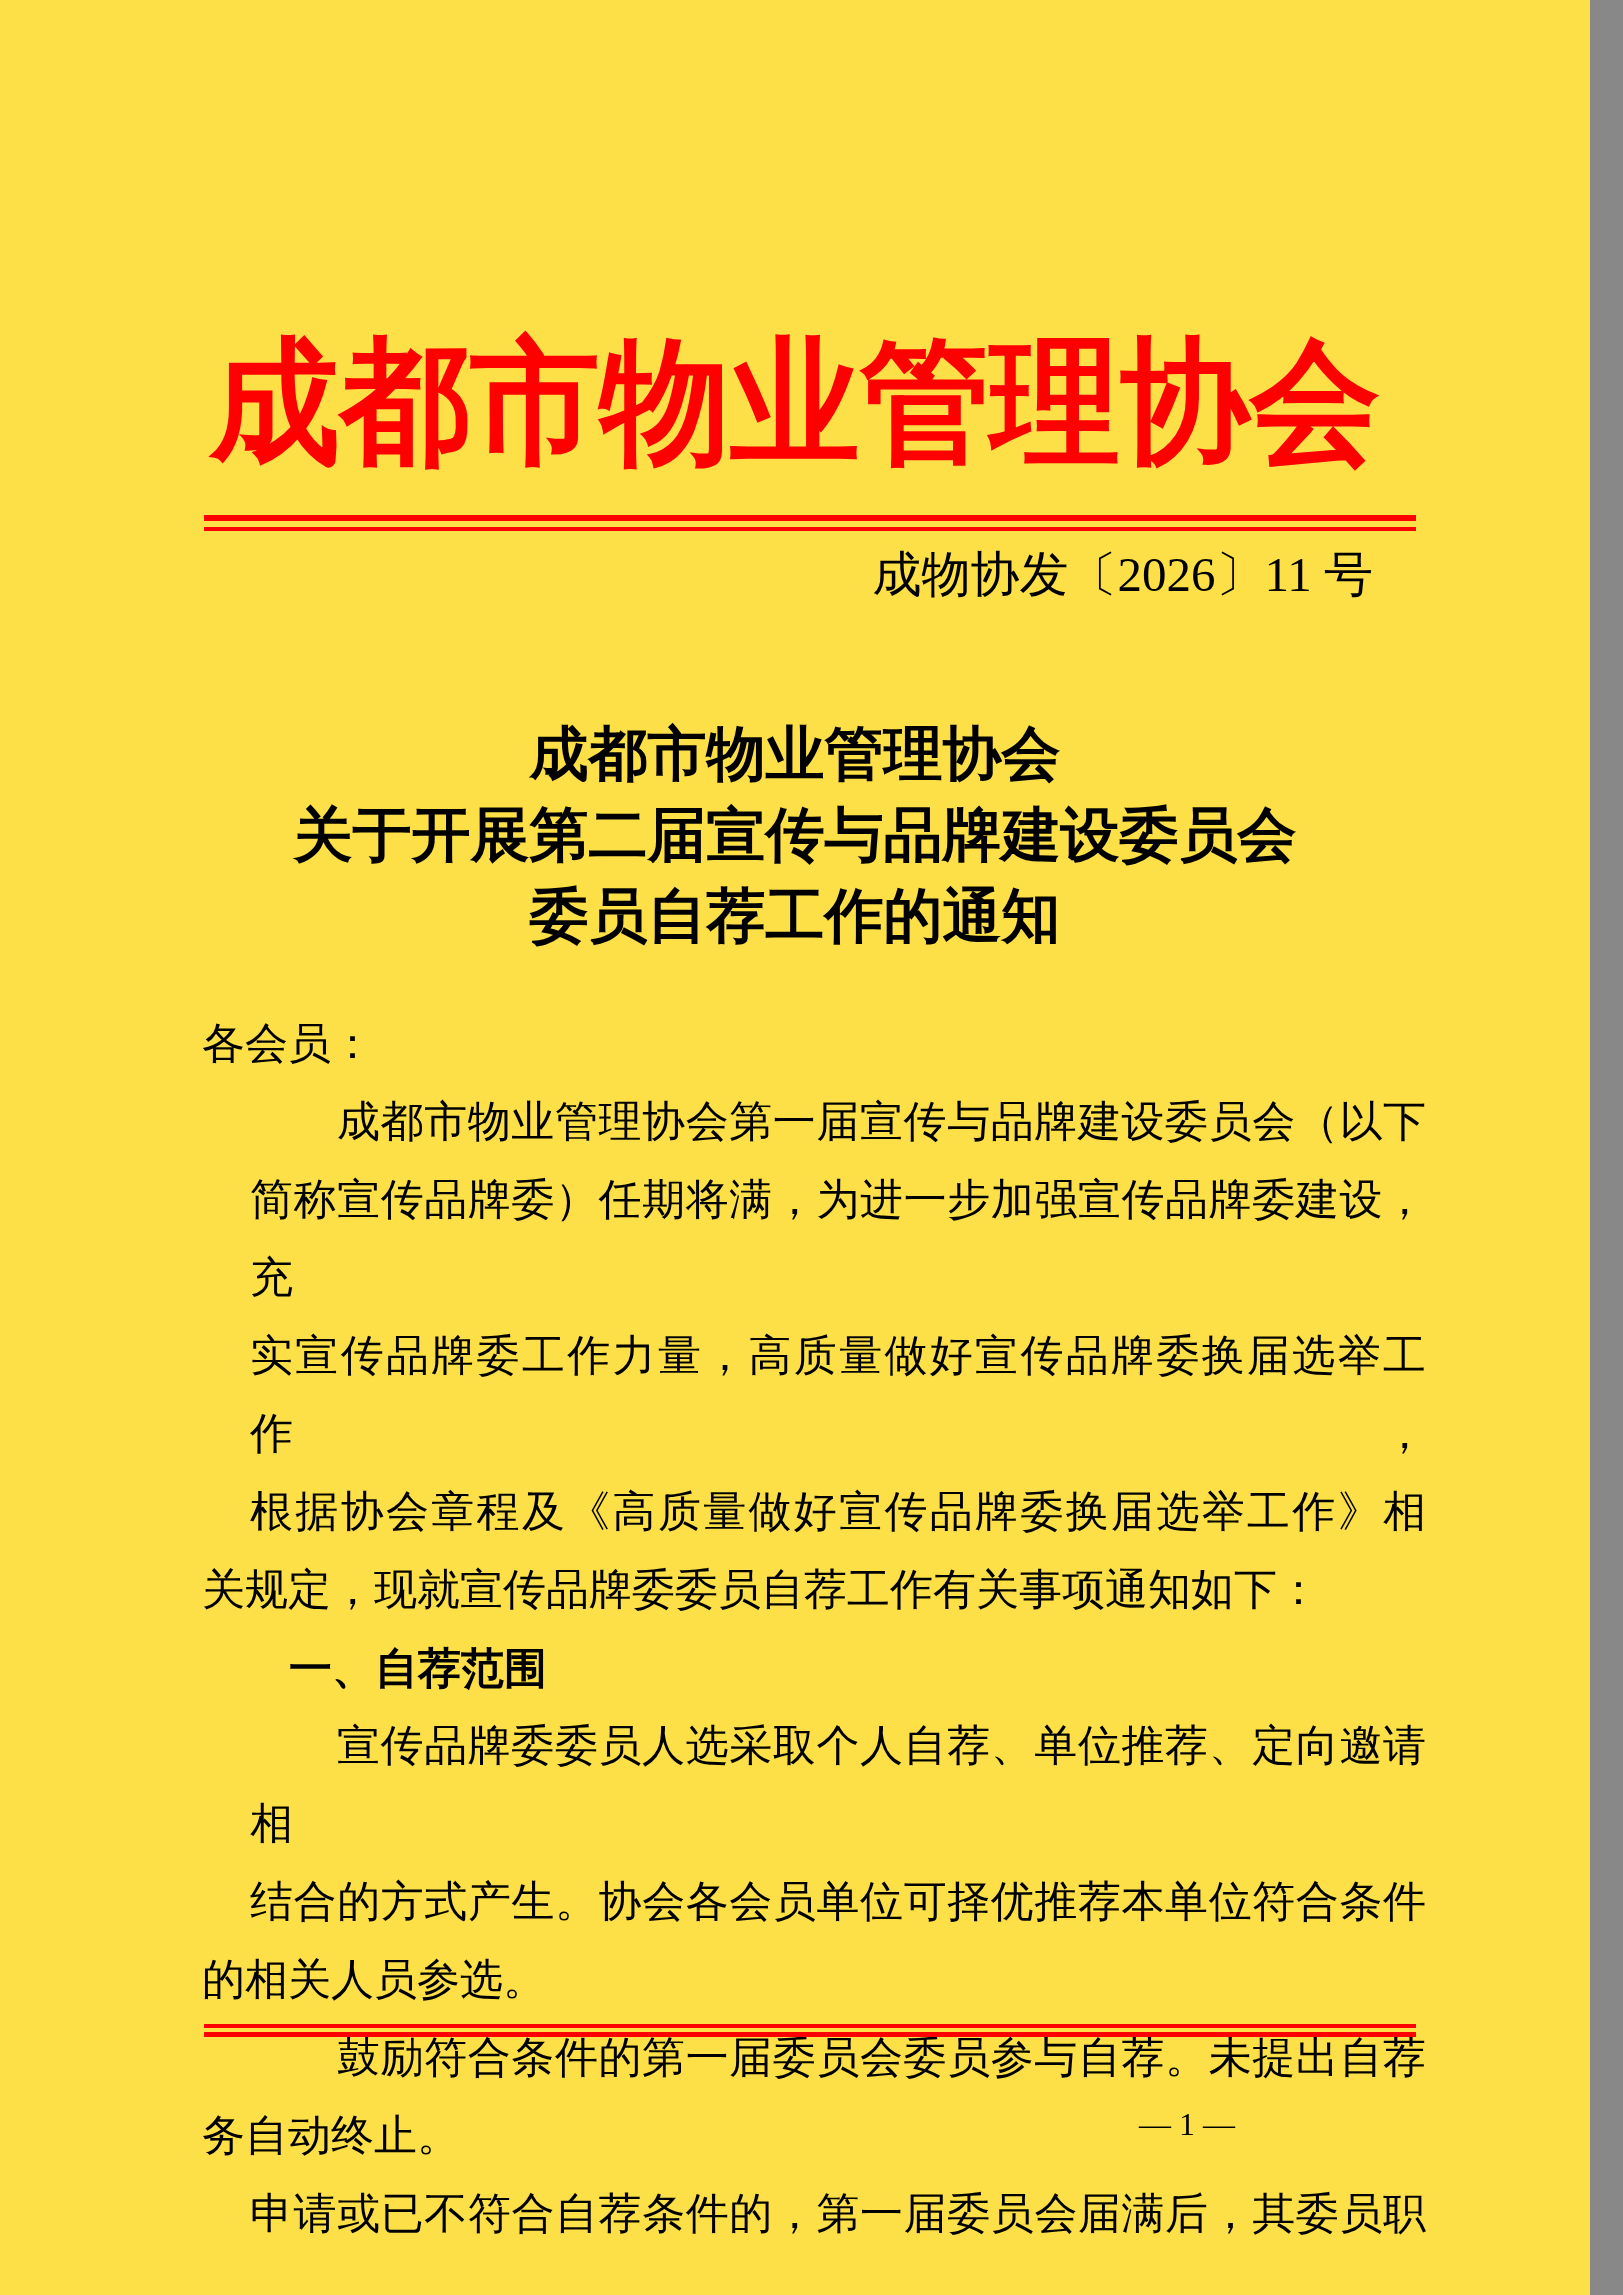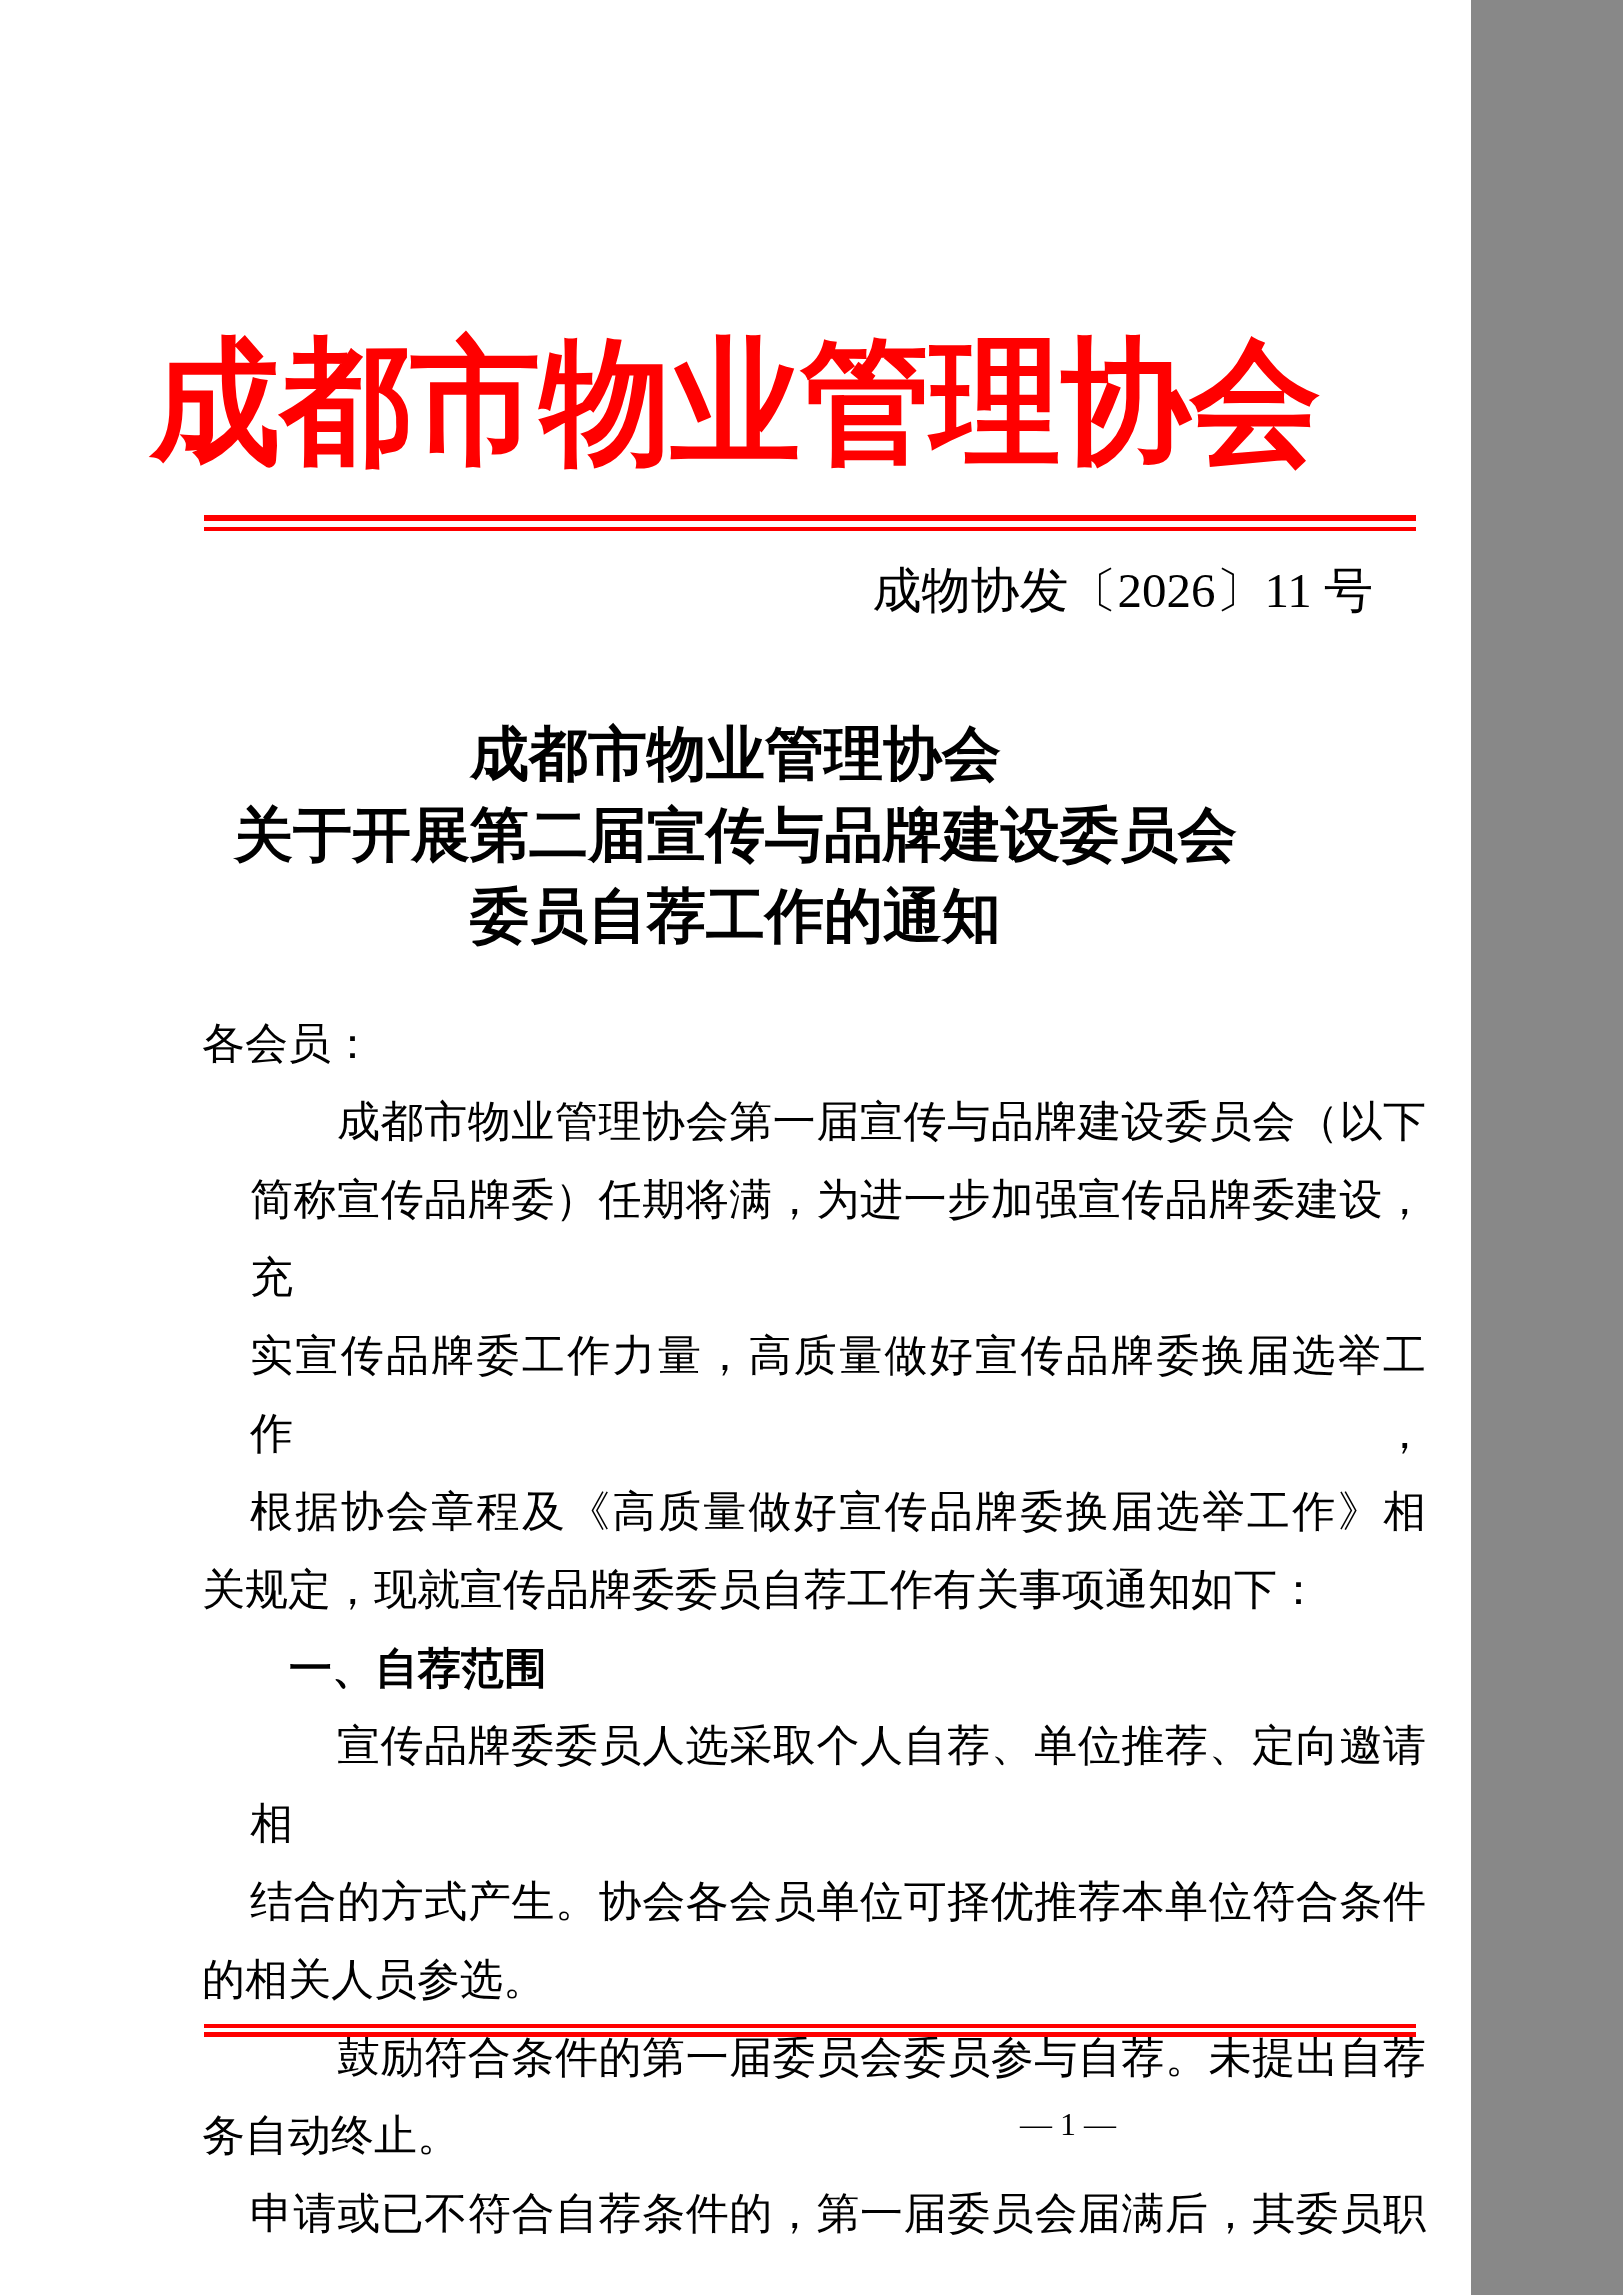--- a/index.html
+++ b/index.html
@@ -1,20 +1,20 @@
 <!DOCTYPE html>
 <html lang="zh" style="--accent-red: #ff0000;font-size:8.2px"><head>
 <meta charset="utf-8">
 <style>
   html, body { margin: 0; padding: 0; background: #888; }
   .page {
     position: relative;
-    width: 1471px;
+    width: 1590px;
     height: 2295px;
-    background: #ffffff;
+    background: #fde047;
     font-family: "Liberation Serif", "DejaVu Serif", serif;
     color: #000000;
     overflow: hidden;
   }
 
   
   .org-name {
     position: absolute;
     left: 0; right: 0;
     top: 327px;
@@ -38,21 +38,21 @@
   .rule-bottom { top: 2024px; }
   .rule-bottom .bar-a { height: 3.6px;  background: var(--accent-red, #ff0000); }
   .rule-bottom .bar-gap { height: 4.1px; }
   .rule-bottom .bar-b { height: 5.6px; background: var(--accent-red, #ff0000); }
 
   
   .doc-number {
     position: absolute;
     left: 204px;
     width: 1212px;
-    top: 552px;
+    top: 536px;
     height: 77px;
     line-height: 77px;
     box-sizing: border-box;
     padding-right: 43px;
     text-align: right;
     font-size: 49px;
     white-space: nowrap;
   }
 
   

